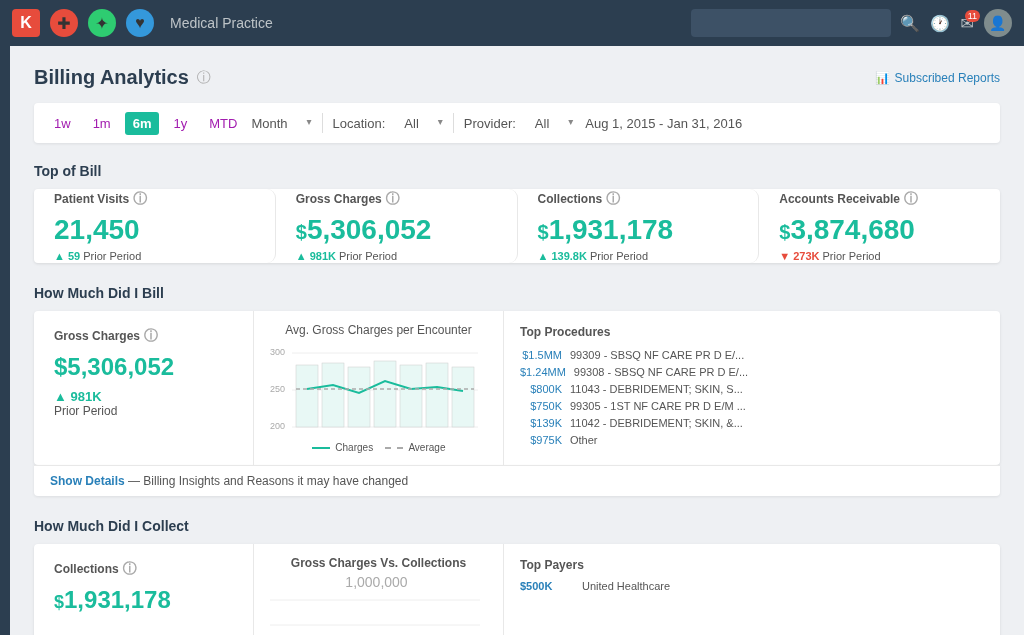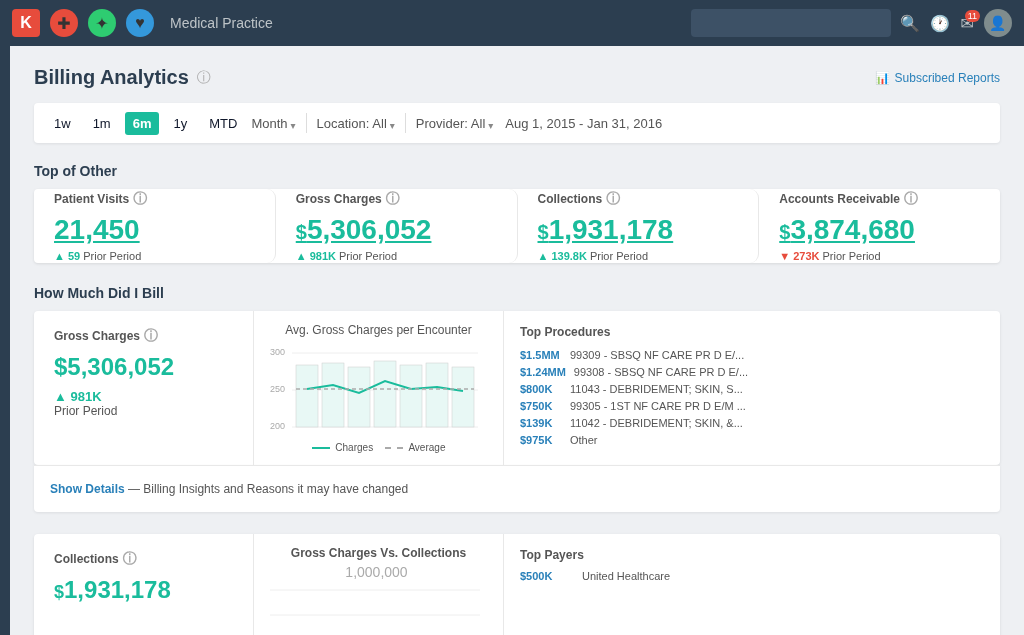--- a/index.html
+++ b/index.html
@@ -133,40 +133,40 @@
       background: white;
       padding: 0 12px;
       height: 40px;
       border-radius: 4px;
       box-shadow: 0 1px 3px rgba(0,0,0,0.08);
     }
     .filter-btn {
       padding: 4px 8px;
       border: none;
       background: none;
-      color: #0f172a;
+      color: #a21caf;
       cursor: pointer;
       border-radius: 3px;
       font-size: 13px;
     }
     .filter-btn.active {
       background: #1abc9c;
       color: white;
       font-weight: 600;
     }
     .filter-divider {
       width: 1px;
       height: 20px;
       background: #ddd;
       margin: 0 4px;
     }
     .filter-dropdown {
       display: flex;
-      align-items: flex-end;
-      gap: 3px;
+      align-items: flex-start;
+      gap: 19px;
       color: #555;
       cursor: pointer;
       font-size: 13px;
     }
     .filter-dropdown .caret { font-size: 10px; color: #888; }
     .filter-date {
       color: #555;
       font-size: 13px;
       margin-left: 6px;
     }
@@ -201,21 +201,20 @@
       margin-bottom: 6px;
       display: flex;
       align-items: center;
       gap: 4px;
     }
     .tom-card-value {
       font-size: 28px;
       font-weight: 700;
       color: #1abc9c;
       margin-bottom: 4px;
-      text-decoration: underline;
     }
     .tom-card-value .dollar {
       font-size: 20px;
     }
     .tom-card-change {
       font-size: 11px;
       color: #555;
       display: flex;
       align-items: center;
       gap: 3px;
@@ -291,37 +290,38 @@
     }
     .procedure-row {
       display: flex;
       align-items: center;
       gap: 8px;
       margin-bottom: 5px;
       font-size: 11px;
     }
     .proc-value {
       color: #2980b9;
-      font-weight: 700;
+      font-weight: 400;
       min-width: 42px;
+      text-align: right;
     }
     .proc-desc {
       color: #555;
       overflow: hidden;
       white-space: nowrap;
       text-overflow: ellipsis;
     }
 
     
     .show-details-bar {
       font-size: 12px;
       color: #555;
       background: white;
       border-top: 1px solid #e8e8e8;
-      padding: 16px 16px;
+      padding: 8px 16px;
       border-radius: 0 0 4px 4px;
       margin-top: -8px;
       margin-bottom: 22px;
       box-shadow: 0 1px 3px rgba(0,0,0,0.08);
     }
     .show-details-link {
       color: #2980b9;
       cursor: pointer;
       font-weight: 600;
     }
@@ -481,21 +481,21 @@
       </div>
       <div class="filter-divider"></div>
       <div class="filter-dropdown">
         <span>Provider:</span>
         <span>All</span>
         <span class="caret">▾</span>
       </div>
       <span class="filter-date">Aug 1, 2015 - Jan 31, 2016</span>
     </div>
 
-    <div class="section-title">Top of Other</div>
+    <div class="section-title">Top of Bill</div>
     <div class="tom-card-container">
 
       <div class="tom-card">
         <div class="tom-card-label">
           <span>Patient Visits</span>
           <span class="info-icon">ⓘ</span>
         </div>
         <div class="tom-card-value">21,450</div>
         <div class="tom-card-change">
           <span class="change-up">▲ 59</span>
@@ -628,20 +628,21 @@
           </div>
         </div>
       </div>
     </div>
 
     <div class="show-details-bar">
       <span class="show-details-link">Show Details</span>
       <span>— Billing Insights and Reasons it may have changed</span>
     </div>
 
+    <div class="collect-section-title">How Much Did I Collect</div>
     <div class="collect-card">
 
       <div class="collect-left">
         <div class="collect-left-label">
           <span>Collections</span>
           <span class="info-icon">ⓘ</span>
         </div>
         <div class="collect-left-value">
           <span style="font-size:18px;">$</span>1,931,178
         </div>

